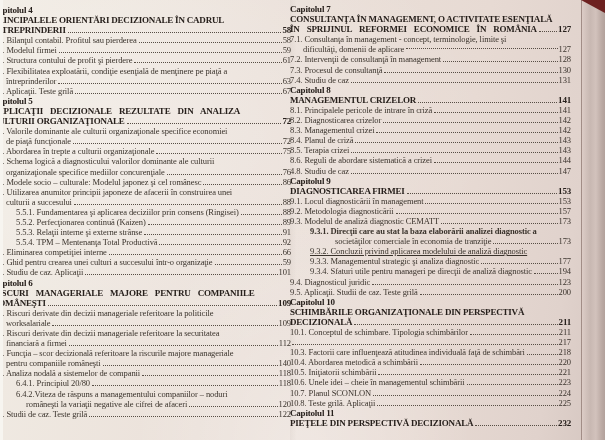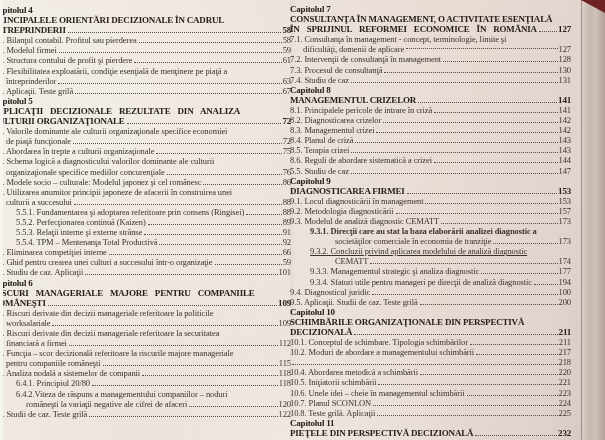--- a/index.html
+++ b/index.html
@@ -127,21 +127,21 @@
       </div>
       <div class="line">
         <span class="txt">5.5. Utilizarea anumitor principii japoneze de afacerii în construirea unei</span>
       </div>
       <div class="line" style="padding-left: 14px;">
         <span class="txt">culturii a succesului</span>
         <span class="dots"></span>
         <span class="pg">88</span>
       </div>
       <div class="line" style="padding-left: 24px;">
-        <span class="txt">5.5.1. Fundamentarea şi adoptarea referitoare prin consens (Ringisei)</span>
+        <span class="txt">5.5.1. Fundamentarea şi aplicarea deciziilor prin consens (Ringisei)</span>
         <span class="dots"></span>
         <span class="pg">88</span>
       </div>
       <div class="line" style="padding-left: 24px;">
         <span class="txt">5.5.2. Perfecţionarea continuă (Kaizen)</span>
         <span class="dots"></span>
         <span class="pg">89</span>
       </div>
       <div class="line" style="padding-left: 24px;">
         <span class="txt">5.5.3. Relaţii interne şi externe strânse</span>
@@ -194,21 +194,21 @@
         <span class="txt">financiară a firmei</span>
         <span class="dots"></span>
         <span class="pg">112</span>
       </div>
       <div class="line">
         <span class="txt">6.3. Funcţia – scor decizională referitoare la riscurile majore manageriale</span>
       </div>
       <div class="line" style="padding-left: 14px;">
         <span class="txt">pentru companiile româneşti</span>
         <span class="dots"></span>
-        <span class="pg">115</span>
+        <span class="pg">140</span>
       </div>
       <div class="line">
         <span class="txt">6.4. Analiza nodală a sistemelor de companii</span>
         <span class="dots"></span>
         <span class="pg">118</span>
       </div>
       <div class="line" style="padding-left: 24px;">
         <span class="txt">6.4.1. Principiul 20/80</span>
         <span class="dots"></span>
         <span class="pg">118</span>
@@ -297,21 +297,21 @@
         <span class="txt">8.5. Terapia crizei</span>
         <span class="dots"></span>
         <span class="pg">143</span>
       </div>
       <div class="line">
         <span class="txt">8.6. Reguli de abordare sistematică a crizei</span>
         <span class="dots"></span>
         <span class="pg">144</span>
       </div>
       <div class="line">
-        <span class="txt">5.5. Studiu de caz</span>
+        <span class="txt">4.8. Studiu de caz</span>
         <span class="dots"></span>
         <span class="pg">147</span>
       </div>
       <div class="line b">
         <span class="txt">Capitolul 9</span>
       </div>
       <div class="line b">
         <span class="txt">DIAGNOSTICAREA FIRMEI</span>
         <span class="dots"></span>
         <span class="pg">153</span>
@@ -335,39 +335,34 @@
         <span class="txt">9.3.1. Direcţii care au stat la baza elaborării analizei diagnostic a</span>
       </div>
       <div class="line" style="padding-left: 45px; align-items: flex-end;">
         <span class="txt">societăţilor comerciale în economia de tranziţie</span>
         <span class="dots"></span>
         <span class="pg">173</span>
       </div>
       <div class="line" style="padding-left: 20px; text-decoration: underline;">
         <span class="txt">9.3.2. Concluzii privind aplicarea modelului de analiză diagnostic</span>
       </div>
-      <div class="line" style="padding-left: 45px;">
-        <span class="txt">CEMATT</span>
-        <span class="dots"></span>
-        <span class="pg">174</span>
-      </div>
       <div class="line" style="padding-left: 20px;">
         <span class="txt">9.3.3. Managementul strategic şi analiza diagnostic</span>
         <span class="dots"></span>
         <span class="pg">177</span>
       </div>
       <div class="line" style="padding-left: 20px;">
         <span class="txt">9.3.4. Sfaturi utile pentru manageri pe direcţii de analiză diagnostic</span>
         <span class="dots"></span>
         <span class="pg">194</span>
       </div>
       <div class="line">
         <span class="txt">9.4. Diagnosticul juridic</span>
         <span class="dots"></span>
-        <span class="pg">100</span>
+        <span class="pg">123</span>
       </div>
       <div class="line">
         <span class="txt">9.5. Aplicaţii. Studii de caz. Teste grilă</span>
         <span class="dots"></span>
         <span class="pg">200</span>
       </div>
       <div class="line b">
         <span class="txt">Capitolul 10</span>
       </div>
       <div class="line b">
@@ -377,25 +372,25 @@
         <span class="txt">DECIZIONALĂ</span>
         <span class="dots"></span>
         <span class="pg">211</span>
       </div>
       <div class="line">
         <span class="txt">10.1. Conceptul de schimbare. Tipologia schimbărilor</span>
         <span class="dots"></span>
         <span class="pg">211</span>
       </div>
       <div class="line">
-        <span class="txt">10.2. Moduri de abordare a managementului schimbării</span>
         <span class="dots"></span>
         <span class="pg">217</span>
       </div>
       <div class="line">
+        <span class="txt">10.3. Factorii care influenţează atitudinea individuală faţă de schimbări</span>
         <span class="dots"></span>
         <span class="pg">218</span>
       </div>
       <div class="line">
         <span class="txt">10.4. Abordarea metodică a schimbării</span>
         <span class="dots"></span>
         <span class="pg">220</span>
       </div>
       <div class="line">
         <span class="txt">10.5. Iniţiatorii schimbării</span>

